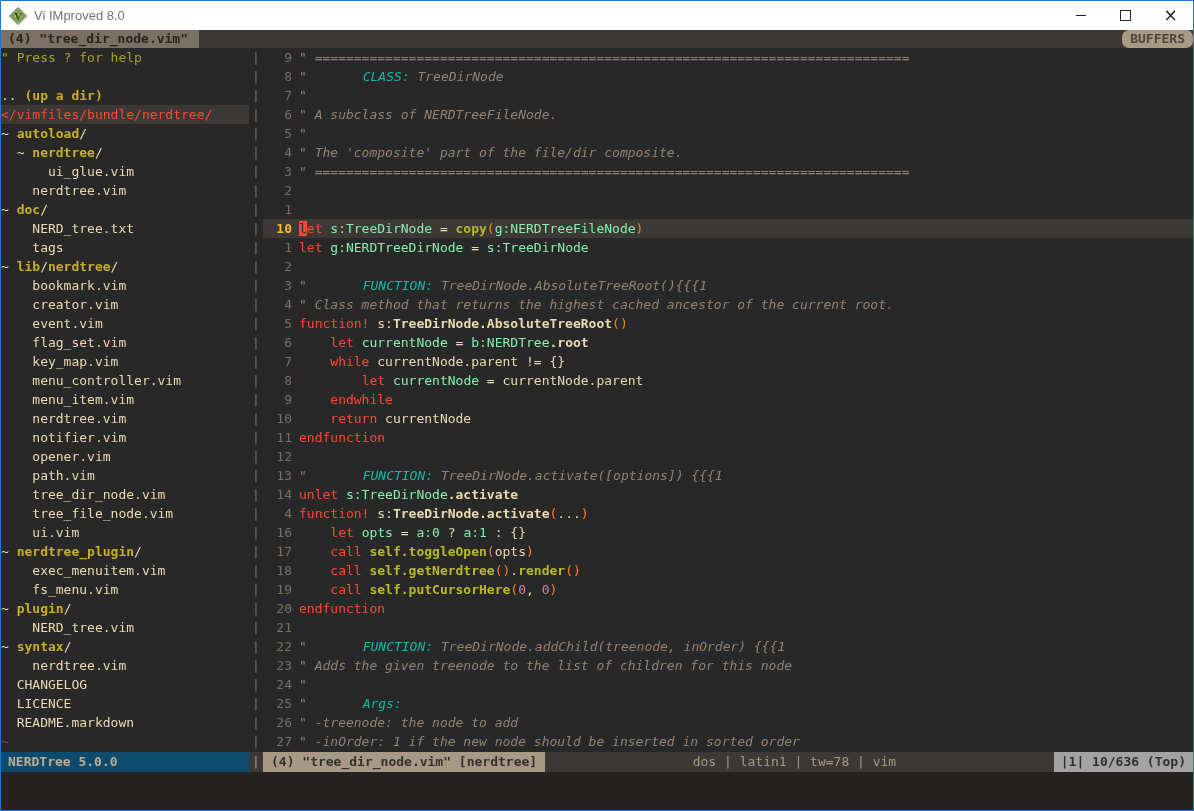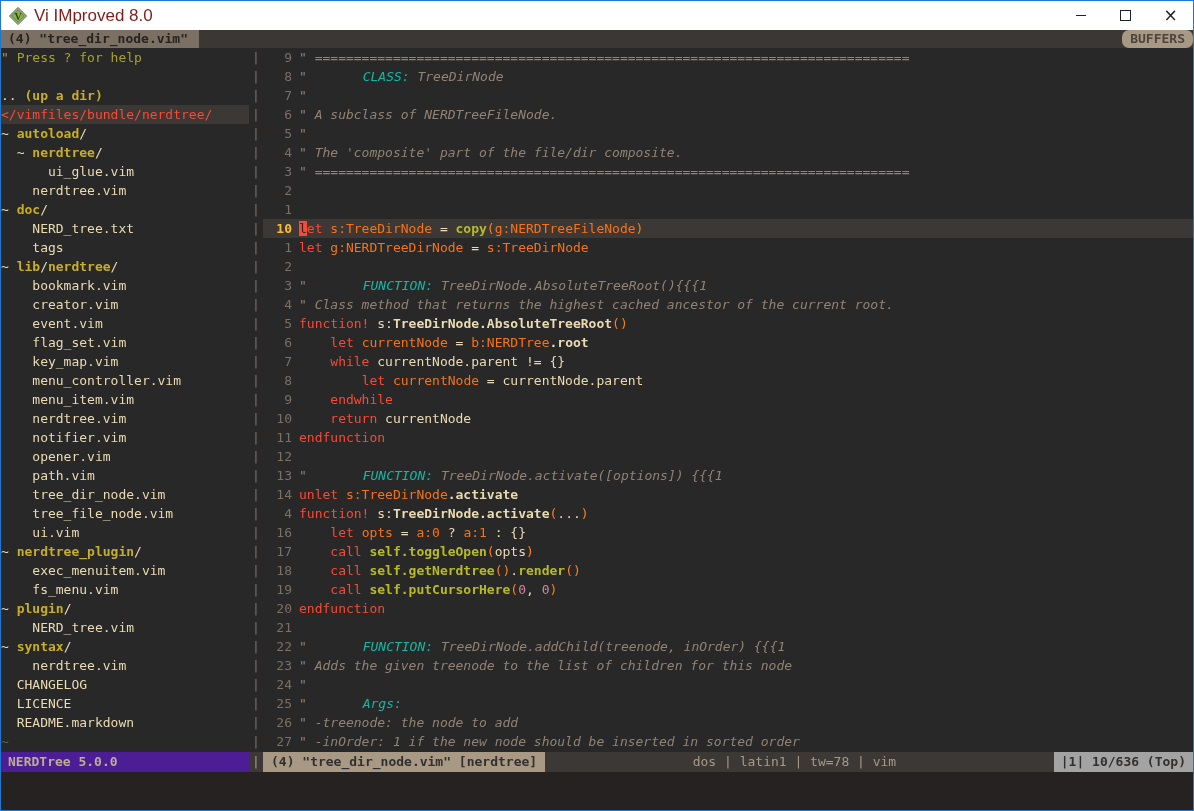--- a/index.html
+++ b/index.html
@@ -2,21 +2,21 @@
 <html><head>
 <meta charset="utf-8">
 <style>
   html,body{margin:0;padding:0;background:#555;}
   .window{position:relative;width:1194px;height:811px;box-sizing:border-box;
     border:1px solid #1c78d0;background:#282828;overflow:hidden;
     font-family:"DejaVu Sans Mono", monospace;}
   
   .titlebar{height:29px;background:#ffffff;display:flex;align-items:center;}
   .titlebar .icon{width:18px;height:18px;margin:0 7px 0 8px;flex:none;}
-  .titlebar .title{font-family:"Liberation Sans", sans-serif;font-size:17px;color:#7f1d1d;}
+  .titlebar .title{font-family:"Liberation Sans", sans-serif;font-size:13px;color:#737373;}
   .titlebar .spacer{flex:1;}
   .winbtn{width:45px;height:29px;display:flex;align-items:center;justify-content:center;flex:none;}
   .g-min{display:block;width:10px;height:0;border-top:1px solid #222;}
   .g-max{display:block;width:9px;height:9px;border:1px solid #222;}
   .g-close{font-family:"DejaVu Sans", sans-serif;font-size:17px;color:#222;line-height:1;}
   
   .tabline{height:18px;background:#3a3735;display:flex;align-items:stretch;font-size:13px;line-height:18px;}
   .tab{background:#7c6f64;color:#26231f;font-weight:bold;padding:0 11px 0 7px;white-space:pre;}
   .tabfill{flex:1;}
   .buffers{background:#a89984;color:#4d443c;font-weight:bold;padding:0 8px;border-radius:7px;}
@@ -29,33 +29,33 @@
   .trow.hl{background:#3c3836;}
   .crow{height:19px;line-height:19px;display:flex;white-space:pre;overflow:hidden;}
   .crow.cur{background:#3c3836;}
   .ln{flex:none;width:29px;padding-right:7px;text-align:right;color:#7c6f64;}
   .crow.cur .ln{color:#fabd2f;font-weight:bold;}
   .ctext{flex:1;white-space:pre;}
   
   .t-fg{color:#ebdbb2;}
   .t-fgb{color:#ebdbb2;font-weight:bold;}
   .t-red{color:#fb4934;}
-  .t-aqua{color:#f97316;}
+  .t-aqua{color:#86efac;}
   .t-green{color:#b8bb26;font-weight:bold;}
   .t-orange{color:#fe8019;}
   .t-pur{color:#d3869b;}
   .t-com{color:#928374;font-style:italic;}
   .t-comb{color:#14b8a6;font-style:italic;font-weight:normal;margin-left:48px;}
   .t-dir{color:#c9ae28;font-weight:bold;}
   .t-help{color:#a8a22b;}
   .t-nontext{color:#665c54;}
   .t-cursor{background:#fb4934;color:#282828;}
   
   .status{height:20px;display:flex;font-size:13px;line-height:20px;white-space:pre;}
-  .st-left{width:248px;flex:none;background:#4c1d95;color:#bdae93;font-weight:bold;padding-left:7px;box-sizing:border-box;}
+  .st-left{width:248px;flex:none;background:#0c4a6e;color:#bdae93;font-weight:bold;padding-left:7px;box-sizing:border-box;}
   .st-sep{width:14px;flex:none;background:#3c3836;color:#a89984;text-align:center;}
   .st-active{background:#a89984;color:#32302f;font-weight:bold;padding:0 8px;flex:none;}
   .st-fill{flex:1;background:#3c3836;color:#a89984;text-align:center;padding-right:10px;}
   .st-pos{flex:none;background:#a3a3a3;color:#32302f;font-weight:bold;padding:0 7px;}
   
   .cmdline{height:38px;background:#262221;}
 </style>
 </head>
 <body>
 

